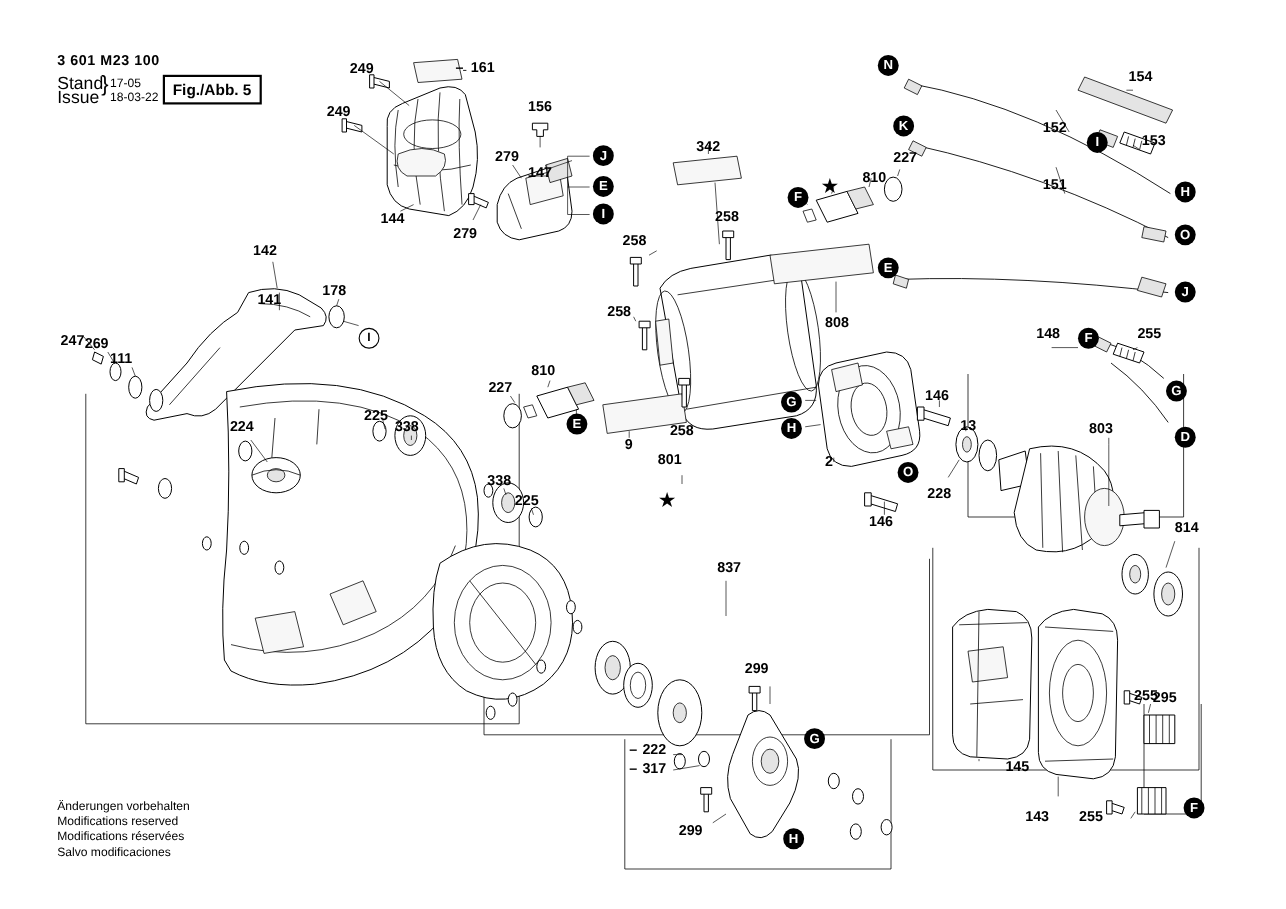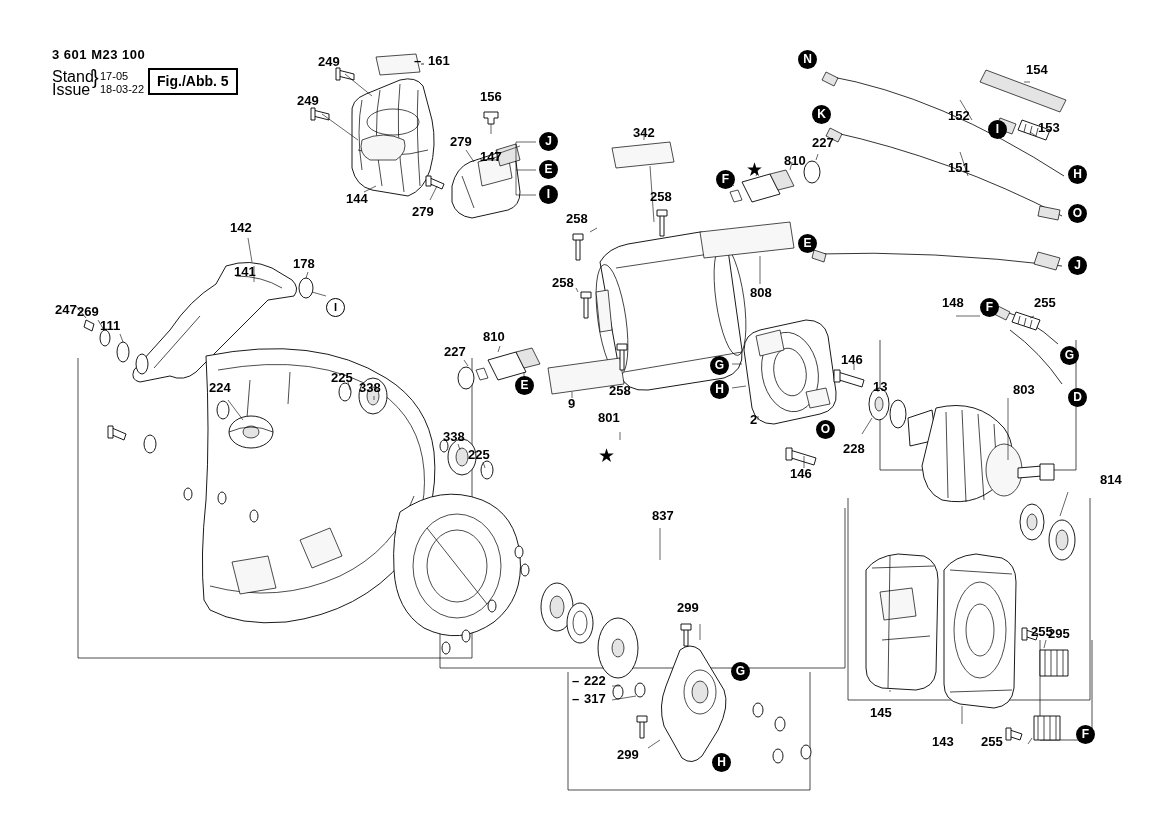--- a/index.html
+++ b/index.html
@@ -127,20 +127,26 @@
     <span>Stand</span><br>
     <span>Issue</span>
   </div>
   <div class="hdr-brace">}</div>
   <div class="hdr-dates">
     <span>17-05</span><br>
     <span>18-03-22</span>
   </div>
   <div class="fig-box">Fig./Abb. 5</div>
 
+  <div class="footer">
+    <div>Änderungen vorbehalten</div>
+    <div>Modifications reserved</div>
+    <div>Modifications réservées</div>
+    <div>Salvo modificaciones</div>
+  </div>
 
   <svg class="art" viewBox="0 0 1169 826">
 
     <path class="frame" d="M78 358 L78 658 L472 658 L472 358"></path>
     <path class="frame" d="M440 508 L440 668 L845 668 L845 508"></path>
     <path class="frame" d="M568 672 L568 790 L810 790 L810 672"></path>
     <path class="frame" d="M848 498 L848 700 L1090 700 L1090 498"></path>
     <path class="frame" d="M880 340 L880 470 L1076 470 L1076 340"></path>
     <path class="frame" d="M1040 640 L1040 740 L1092 740 L1092 640"></path>
 
@@ -498,28 +504,28 @@
   <div class="lbl" style="left:444px; top:345px;">227</div>
   <div class="lbl" style="left:483px; top:330px;">810</div>
   <div class="lbl" style="left:568px; top:397px;">9</div>
   <div class="lbl" style="left:609px; top:384px;">258</div>
   <div class="lbl" style="left:598px; top:411px;">801</div>
   <div class="lbl" style="left:750px; top:413px;">2</div>
   <div class="lbl" style="left:841px; top:353px;">146</div>
   <div class="lbl" style="left:873px; top:380px;">13</div>
   <div class="lbl" style="left:843px; top:442px;">228</div>
   <div class="lbl" style="left:790px; top:467px;">146</div>
-  <div class="lbl" style="left:1013px; top:383px;text-align:right;">803</div>
-  <div class="lbl" style="left:1100px; top:473px;">814</div>
+  <div class="lbl" style="left:990px; top:383px;text-align:right;">803</div>
+  <div class="lbl" style="left:1068px; top:473px;">814</div>
   <div class="lbl" style="left:652px; top:509px;">837</div>
   <div class="lbl" style="left:677px; top:601px;">299</div>
   <div class="lbl" style="left:584px; top:674px;">222</div>
   <div class="lbl" style="left:584px; top:692px;">317</div>
   <div class="lbl" style="left:617px; top:748px;">299</div>
-  <div class="lbl" style="left:870px; top:690px;margin-top:16px;">145</div>
+  <div class="lbl" style="left:914px; top:690px;">145</div>
   <div class="lbl" style="left:932px; top:735px;">143</div>
   <div class="lbl" style="left:1031px; top:625px;">255</div>
   <div class="lbl" style="left:981px; top:735px;">255</div>
   <div class="lbl" style="left:1048px; top:627px;">295</div>
 
   <div class="lbl" style="left:572px; top:674px;">–</div>
   <div class="lbl" style="left:572px; top:692px;">–</div>
   <div class="lbl" style="left:414px; top:54px;">–</div>
 
   <div class="circ" style="left:798px; top:50px;">N</div>

